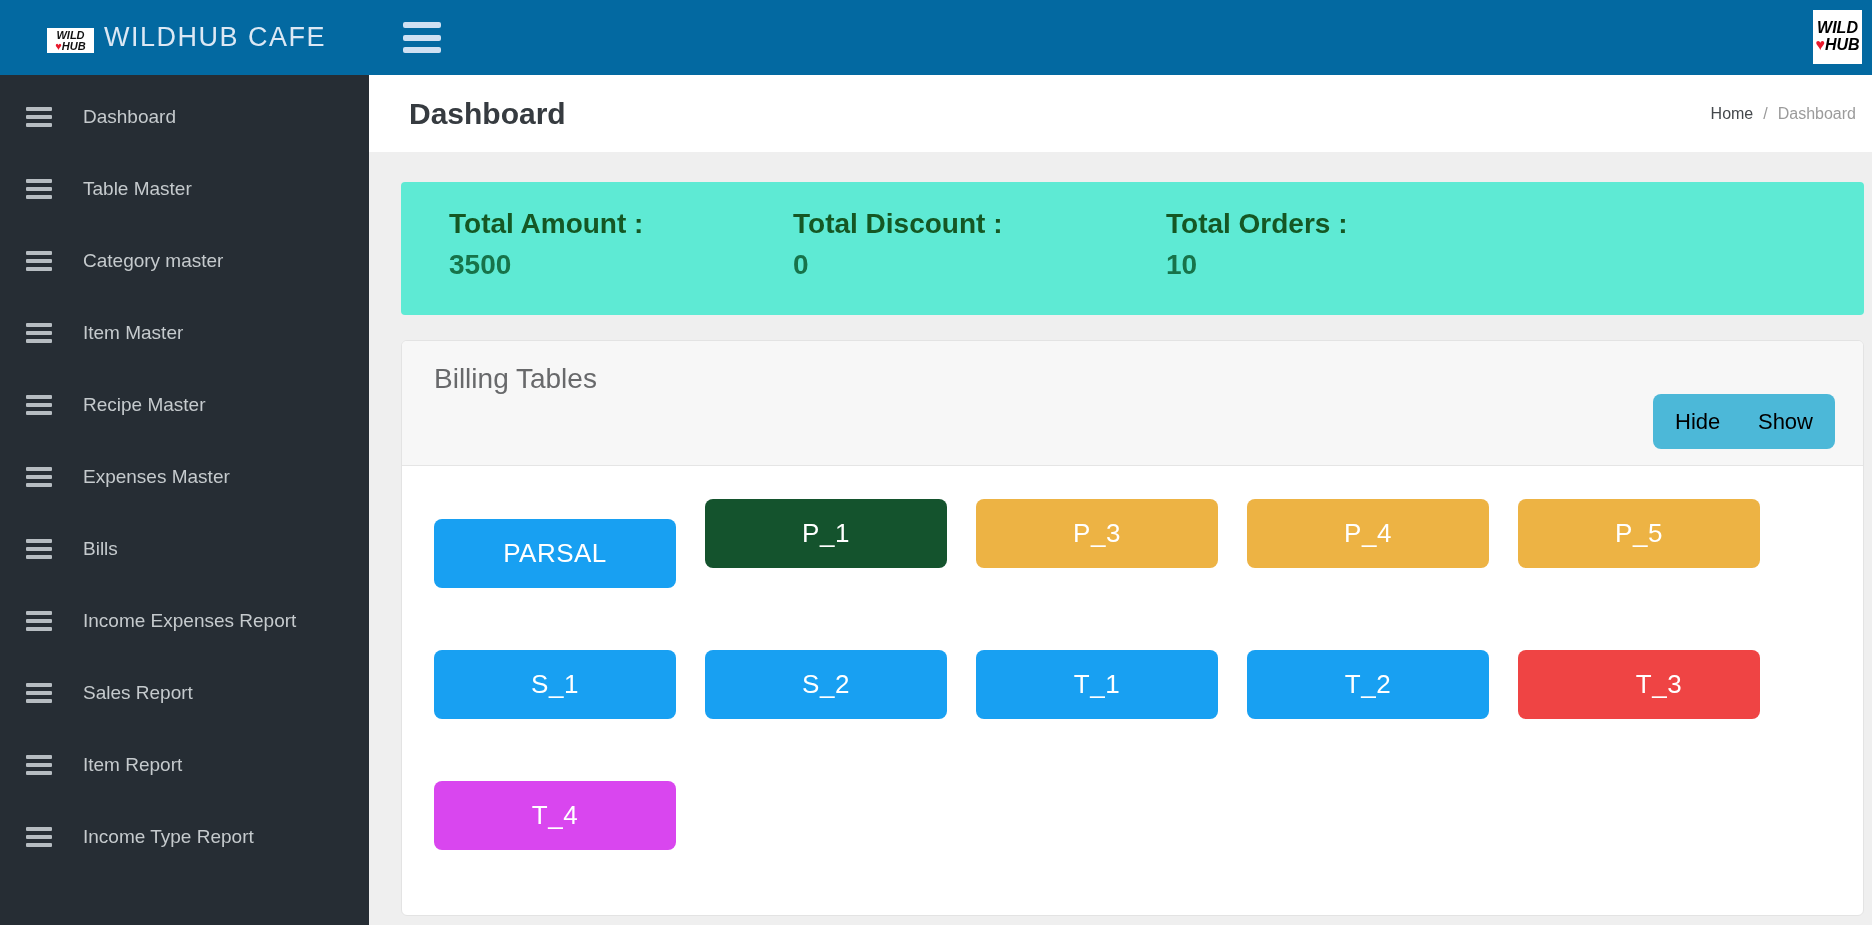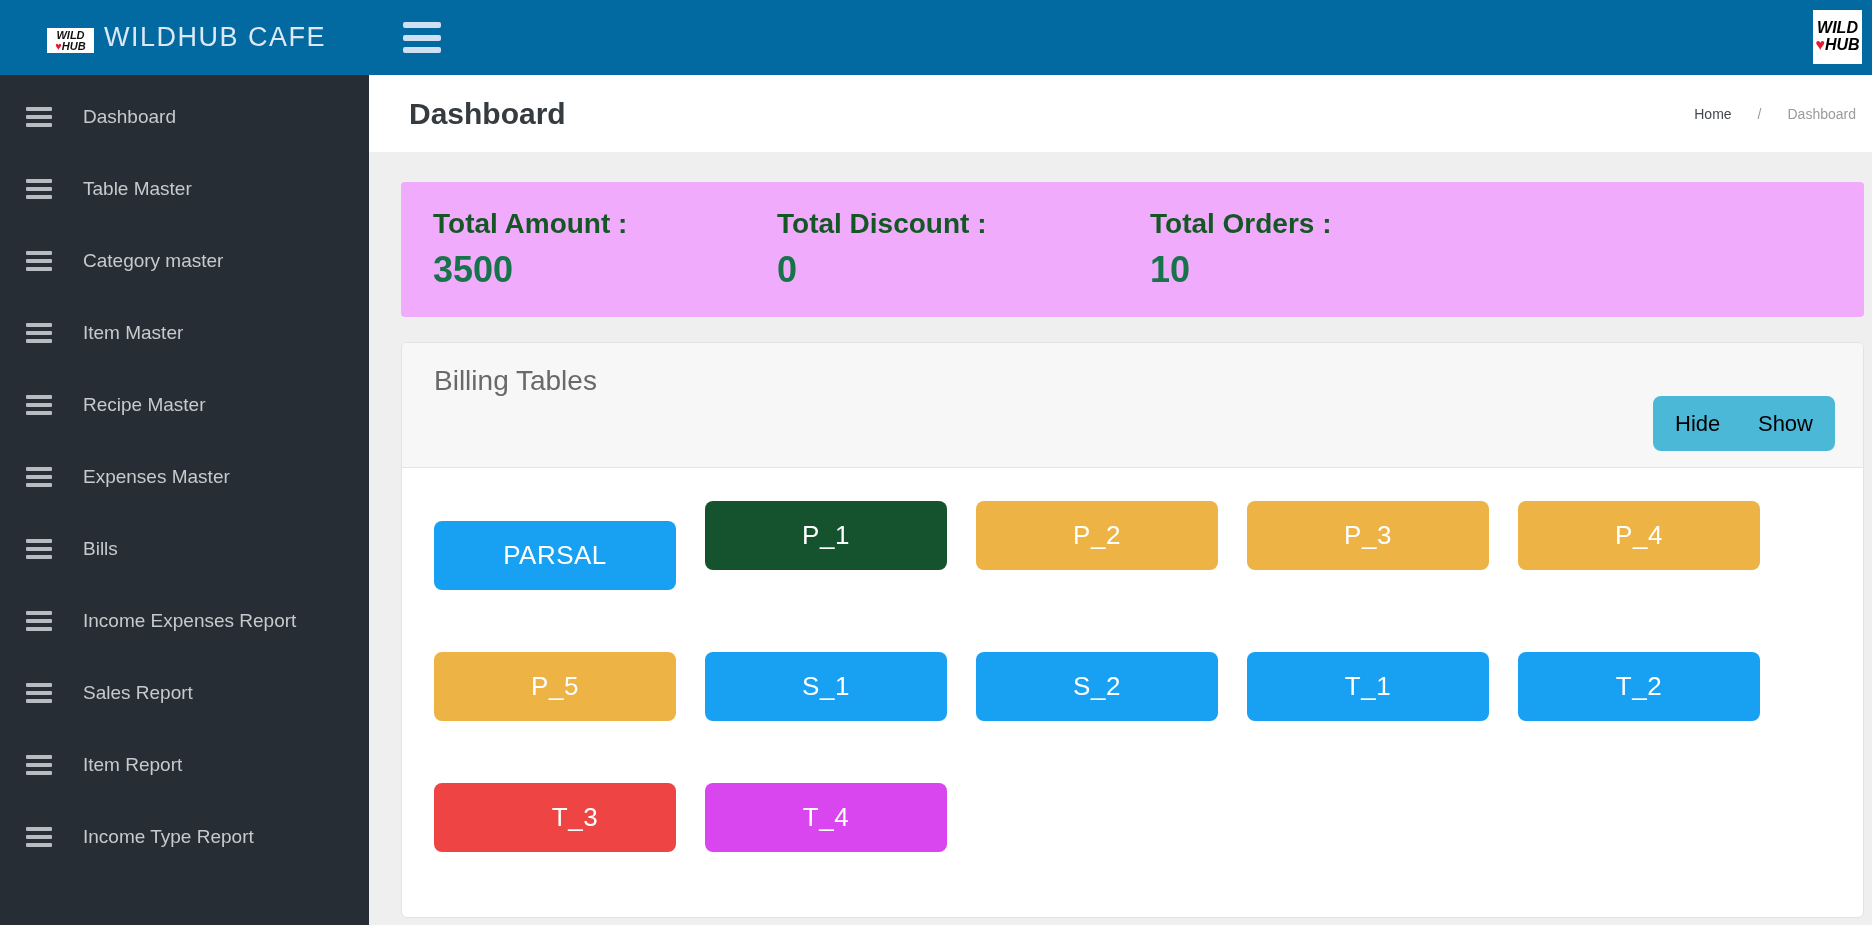--- a/index.html
+++ b/index.html
@@ -34,33 +34,33 @@
   .side-item { height:72px; display:flex; align-items:center; padding-left:26px; cursor:pointer; }
   .list-icon { width:26px; display:flex; flex-direction:column; gap:4px; flex:none; }
   .list-icon .bar { width:26px; height:4px; background:#b6bcc1; border-radius:1px; }
   .side-label { margin-left:31px; font-size:19px; color:#c5cacd; white-space:nowrap; }
 
   
   .content { flex:1; background:#efefef; height:100%; overflow:hidden; }
   .page-header { height:77px; background:#ffffff; display:flex; align-items:center;
     justify-content:space-between; padding:0 16px 0 40px; }
   .page-title { font-size:30px; font-weight:600; color:#363b40; }
-  .breadcrumb { font-size:14px; display:flex; align-items:flex-end; gap:26px; }
+  .breadcrumb { font-size:16px; display:flex; align-items:flex-end; gap:10px; }
   .crumb-home { color:#44484c; cursor:pointer; }
   .crumb-sep { color:#9b9b9b; }
   .crumb-current { color:#9b9b9b; }
 
   .main-area { padding:30px 8px 0 32px; }
 
   
-  .alert-success { background:#f0abfc; border-radius:4px; min-height:133px;
-    padding:26px 32px; display:flex; }
+  .alert-success { background:#5eead4; border-radius:4px; min-height:133px;
+    padding:26px 48px; display:flex; }
   .sum-col-0 { width:344px; } .sum-col-1 { width:373px; } .sum-col-2 { flex:1; }
   .sum-label { font-size:28px; font-weight:600; color:#155724; margin-bottom:9px; }
-  .sum-value { font-size:36px; font-weight:600; color:#17734a; }
+  .sum-value { font-size:28px; font-weight:600; color:#17734a; }
 
   
   .card { margin-top:25px; background:#ffffff; border:1px solid #e3e3e3; border-radius:6px;
     height:576px; overflow:hidden; }
   .card-header { position:relative; height:125px; background:#f7f7f7; border-bottom:1px solid #e5e5e5; }
   .card-title { position:absolute; left:32px; top:22px; font-size:28px; color:#68696b;text-align:right; }
   .toggle-group { position:absolute; right:28px; bottom:16px; height:55px; width:182px;
     background:#4cb8d8; border-radius:8px; display:flex; align-items:center;
     justify-content:space-between; padding:0 22px; }
   .toggle-btn { background:none; border:none; color:#000000; font-size:22px;
@@ -233,21 +233,20 @@
             <button class="toggle-btn">Hide</button>
             <button class="toggle-btn">Show</button>
           </div>
         </div>
         <div class="card-body">
           <div class="tables-grid" id="tables">
   <button class="table-btn" style="background: rgb(24, 160, 242); margin-top: 20px;">PARSAL</button>
 
   <button class="table-btn" style="background: #14532d;">P_1</button>
 
-  <button class="table-btn" style="background: rgb(237, 179, 68);">P_2</button>
 
   <button class="table-btn" style="background: rgb(237, 179, 68);">P_3</button>
 
   <button class="table-btn" style="background: rgb(237, 179, 68);">P_4</button>
 
   <button class="table-btn" style="background: rgb(237, 179, 68);">P_5</button>
 
   <button class="table-btn" style="background: rgb(24, 160, 242);">S_1</button>
 
   <button class="table-btn" style="background: rgb(24, 160, 242);">S_2</button>

